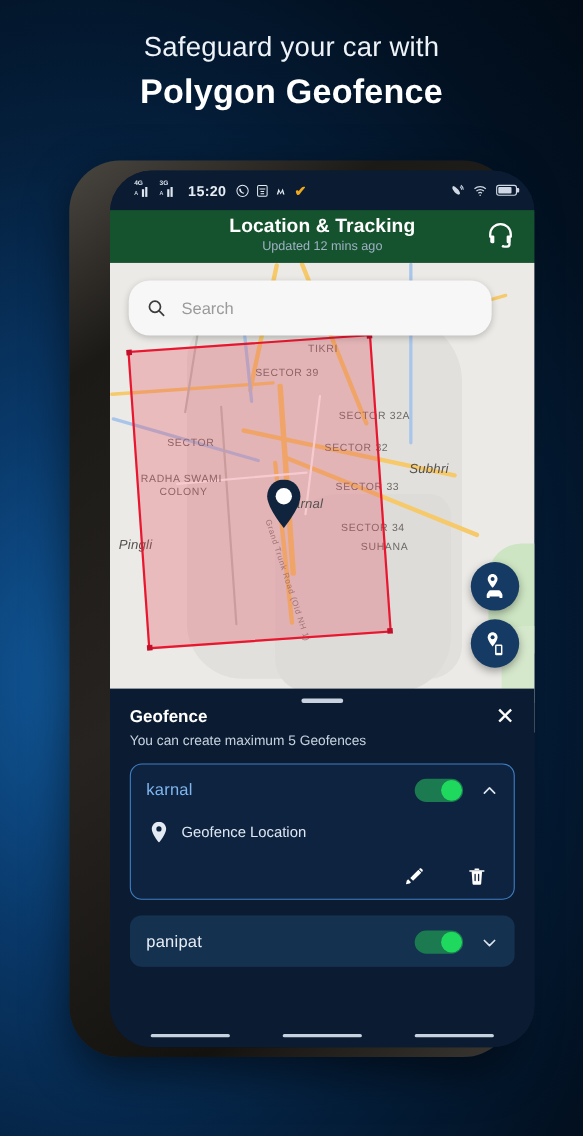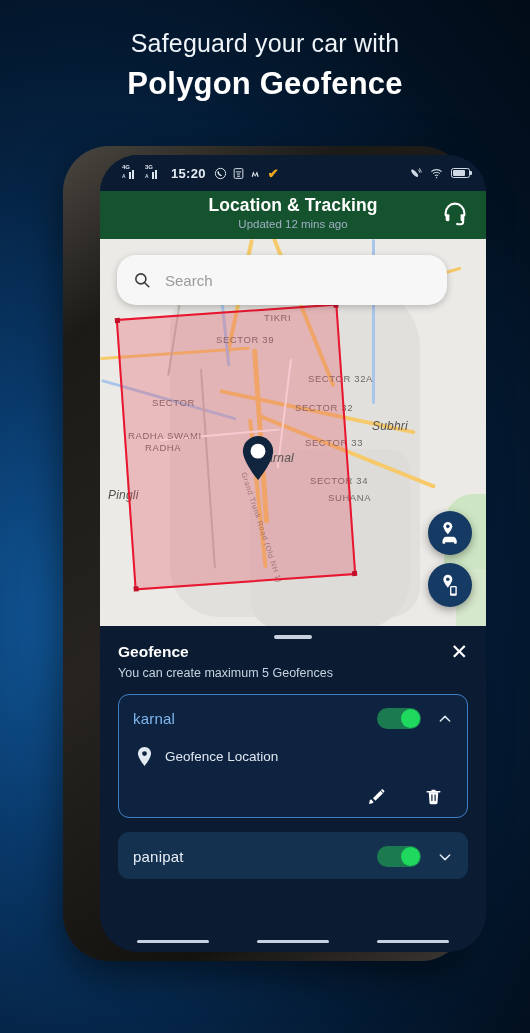--- a/index.html
+++ b/index.html
@@ -254,28 +254,28 @@
     <div class="rd minor" style="left:60px;top:200px;width:120px;height:2px;transform:rotate(-5deg);"></div>
 
     <div class="geo-poly">
       <span class="vtx" style="left:-3px;top:-3px;"></span>
       <span class="vtx" style="right:-3px;top:-3px;"></span>
       <span class="vtx" style="left:-3px;bottom:-3px;"></span>
       <span class="vtx" style="right:-3px;bottom:-3px;"></span>
     </div>
 
     <div class="lbl big" style="left:267px;top:41px;">Baragaon</div>
-    <div class="lbl" style="left:164px;top:73px;">TIKRI</div>
-    <div class="lbl" style="left:116px;top:95px;">SECTOR 39</div>
+    <div class="lbl" style="left:180px;top:73px;">TIKRI</div>
+    <div class="lbl" style="left:132px;top:95px;">SECTOR 39</div>
     <div class="lbl" style="left:208px;top:134px;">SECTOR 32A</div>
     <div class="lbl" style="left:195px;top:163px;">SECTOR 32</div>
     <div class="lbl" style="left:52px;top:158px;">SECTOR</div>
     <div class="lbl big" style="left:272px;top:180px;">Subhri</div>
     <div class="lbl" style="left:28px;top:191px;">RADHA SWAMI</div>
-    <div class="lbl" style="left:45px;top:203px;">RADHA</div>
+    <div class="lbl" style="left:45px;top:203px;">COLONY</div>
     <div class="lbl" style="left:205px;top:198px;">SECTOR 33</div>
     <div class="lbl" style="left:210px;top:236px;">SECTOR 34</div>
     <div class="lbl" style="left:228px;top:253px;">SUHANA</div>
     <div class="lbl big" style="left:8px;top:249px;">Pingli</div>
     <div class="lbl big" style="left:158px;top:212px;z-index:7;">Karnal</div>
     <div class="lbl rot" style="left:148px;top:232px;color:#8a8580;">Grand Trunk Road (Old NH 1)</div>
 
     <svg class="pin" viewBox="0 0 24 32">
       <path d="M12 0C5.9 0 1 4.9 1 11c0 7.8 11 21 11 21s11-13.2 11-21C23 4.9 18.1 0 12 0z" fill="#11243d"></path>
       <circle cx="12" cy="11" r="5.4" fill="#ffffff"></circle>

